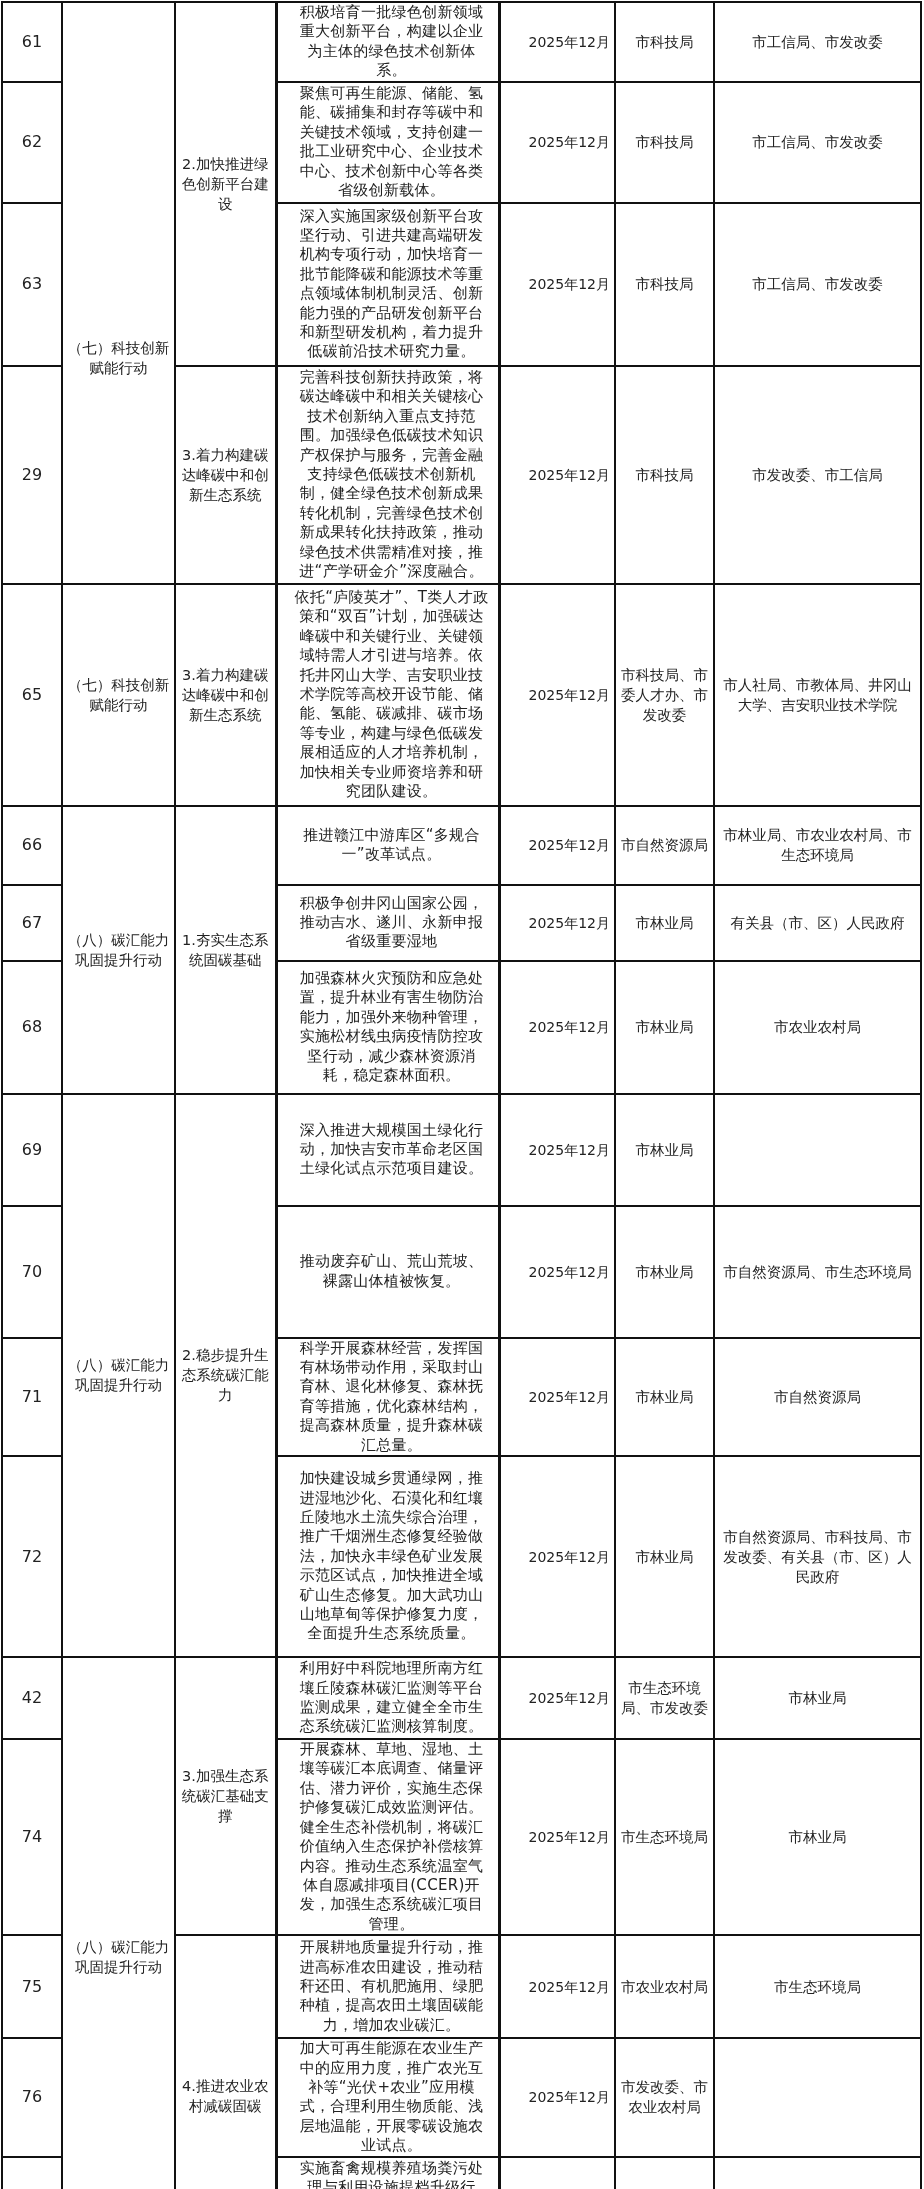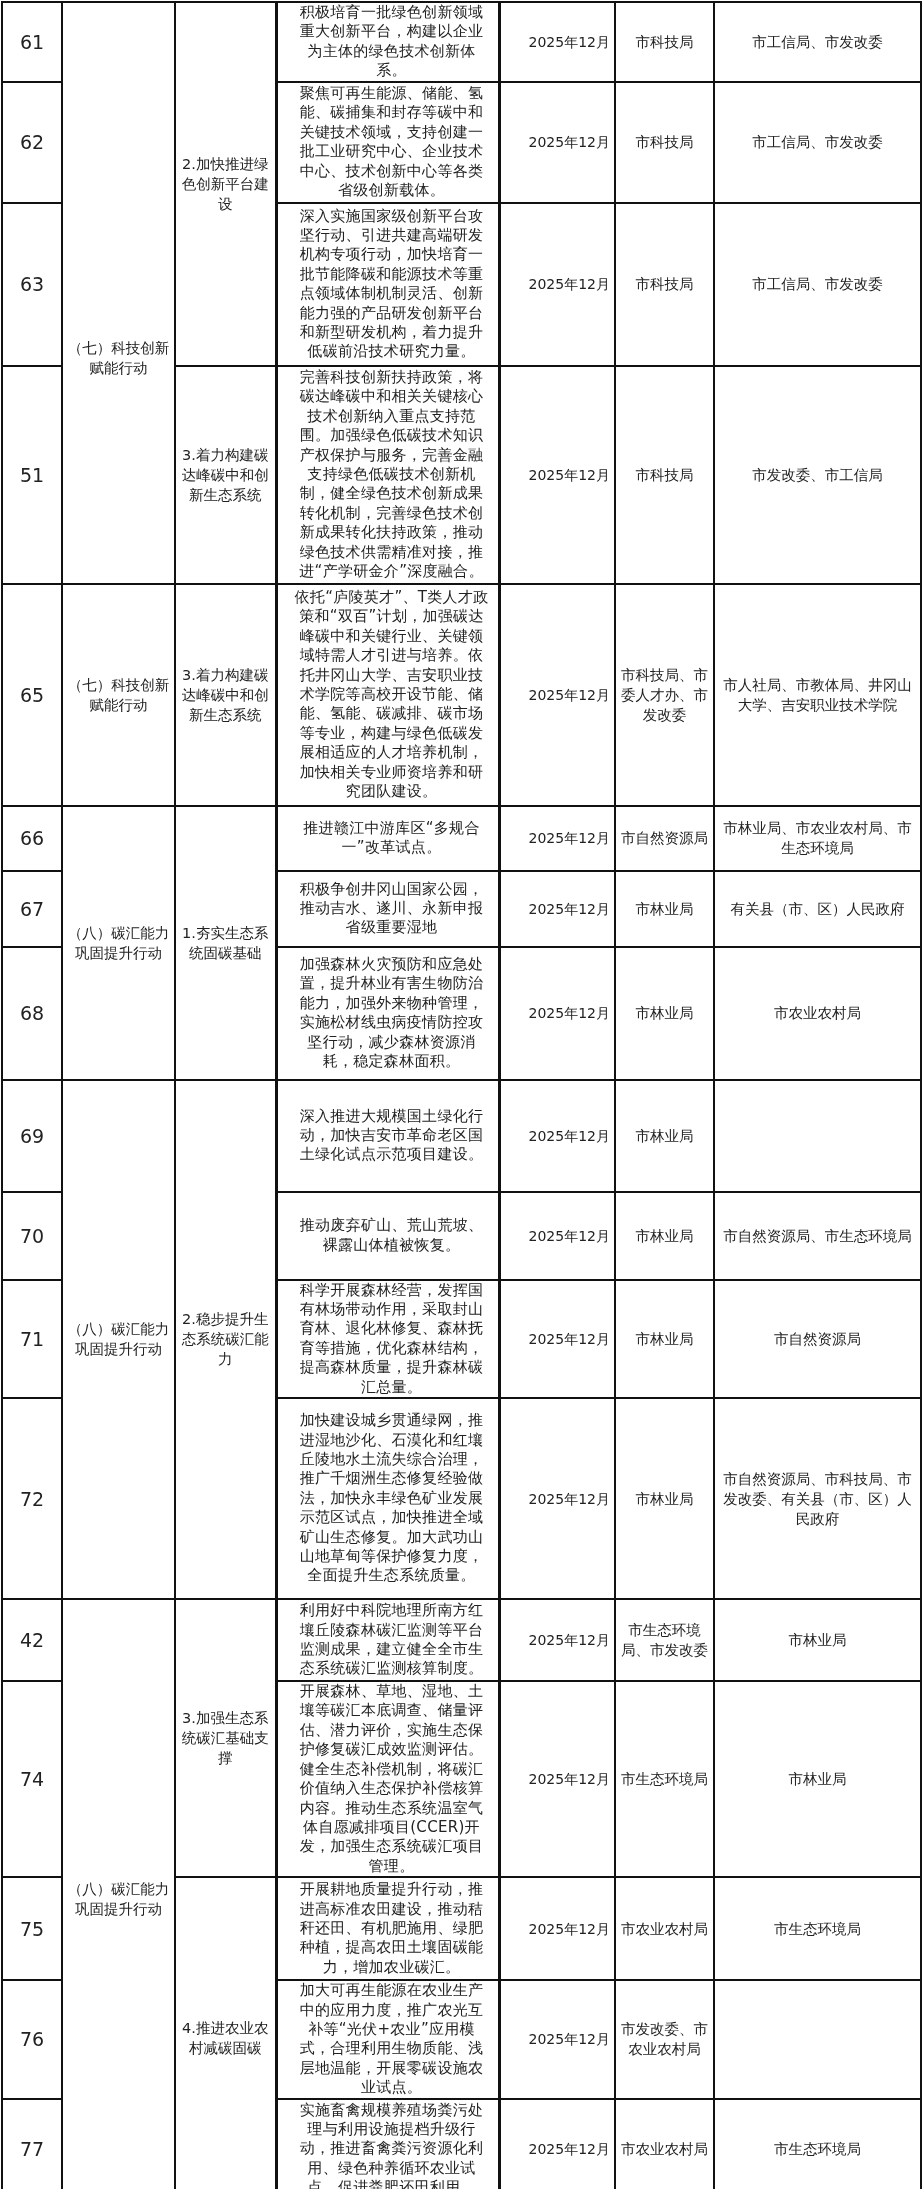--- a/index.html
+++ b/index.html
@@ -14,21 +14,21 @@
   }
   table.plan td {
     border: 2px solid #111;
     padding: 0 4px;
     vertical-align: middle;
     text-align: center;
     font-size: 14.5px;
     line-height: 20px;
     overflow: hidden;
   }
-  table.plan td.no { font-size: 19px; border-right-width: 2px; }
+  table.plan td.no { font-size: 16px; border-right-width: 2px; }
   table.plan td.desc {
     text-align: center;
     font-size: 15px;
     line-height: 19.4px;
     padding: 0 8px 0 16px;
     border-left-width: 3px; border-right-width: 3px;
     letter-spacing: 0.3px;
   }
   table.plan td.cat, table.plan td.sub { padding: 0 0; }
   table.plan td.date { font-size: 14px; padding-left: 28px; }
@@ -68,39 +68,39 @@
 
     <tr style="height:163px">
       <td class="no">63</td>
       <td class="desc">深入实施国家级创新平台攻坚行动、引进共建高端研发机构专项行动，加快培育一批节能降碳和能源技术等重点领域体制机制灵活、创新能力强的产品研发创新平台和新型研发机构，着力提升低碳前沿技术研究力量。</td>
       <td class="date">2025年12月</td>
       <td>市科技局</td>
       <td>市工信局、市发改委</td>
     </tr>
 
     <tr style="height:218px">
-      <td class="no">51</td>
+      <td class="no">29</td>
       <td class="sub">3.着力构建碳达峰碳中和创新生态系统</td>
       <td class="desc">完善科技创新扶持政策，将碳达峰碳中和相关关键核心技术创新纳入重点支持范围。加强绿色低碳技术知识产权保护与服务，完善金融支持绿色低碳技术创新机制，健全绿色技术创新成果转化机制，完善绿色技术创新成果转化扶持政策，推动绿色技术供需精准对接，推进“产学研金介”深度融合。</td>
       <td class="date">2025年12月</td>
       <td>市科技局</td>
       <td>市发改委、市工信局</td>
     </tr>
 
     <tr style="height:222px">
       <td class="no">65</td>
       <td class="cat">（七）科技创新赋能行动</td>
       <td class="sub">3.着力构建碳达峰碳中和创新生态系统</td>
       <td class="desc">依托“庐陵英才”、T类人才政策和“双百”计划，加强碳达峰碳中和关键行业、关键领域特需人才引进与培养。依托井冈山大学、吉安职业技术学院等高校开设节能、储能、氢能、碳减排、碳市场等专业，构建与绿色低碳发展相适应的人才培养机制，加快相关专业师资培养和研究团队建设。</td>
       <td class="date">2025年12月</td>
       <td>市科技局、市委人才办、市发改委</td>
       <td>市人社局、市教体局、井冈山大学、吉安职业技术学院</td>
     </tr>
 
-    <tr style="height:65px">
+    <tr style="height:79px">
       <td class="no">66</td>
       <td class="cat" rowspan="3">（八）碳汇能力巩固提升行动</td>
       <td class="sub" rowspan="3">1.夯实生态系统固碳基础</td>
       <td class="desc">推进赣江中游库区“多规合一”改革试点。</td>
       <td class="date">2025年12月</td>
       <td>市自然资源局</td>
       <td>市林业局、市农业农村局、市生态环境局</td>
     </tr>
 
     <tr style="height:76px">
@@ -122,21 +122,21 @@
     <tr style="height:112px">
       <td class="no">69</td>
       <td class="cat" rowspan="4">（八）碳汇能力巩固提升行动</td>
       <td class="sub" rowspan="4">2.稳步提升生态系统碳汇能力</td>
       <td class="desc">深入推进大规模国土绿化行动，加快吉安市革命老区国土绿化试点示范项目建设。</td>
       <td class="date">2025年12月</td>
       <td>市林业局</td>
       <td></td>
     </tr>
 
-    <tr style="height:88px">
+    <tr style="height:132px">
       <td class="no">70</td>
       <td class="desc">推动废弃矿山、荒山荒坡、裸露山体植被恢复。</td>
       <td class="date">2025年12月</td>
       <td>市林业局</td>
       <td>市自然资源局、市生态环境局</td>
     </tr>
 
     <tr style="height:110px">
       <td class="no">71</td>
       <td class="desc">科学开展森林经营，发挥国有林场带动作用，采取封山育林、退化林修复、森林抚育等措施，优化森林结构，提高森林质量，提升森林碳汇总量。</td>

